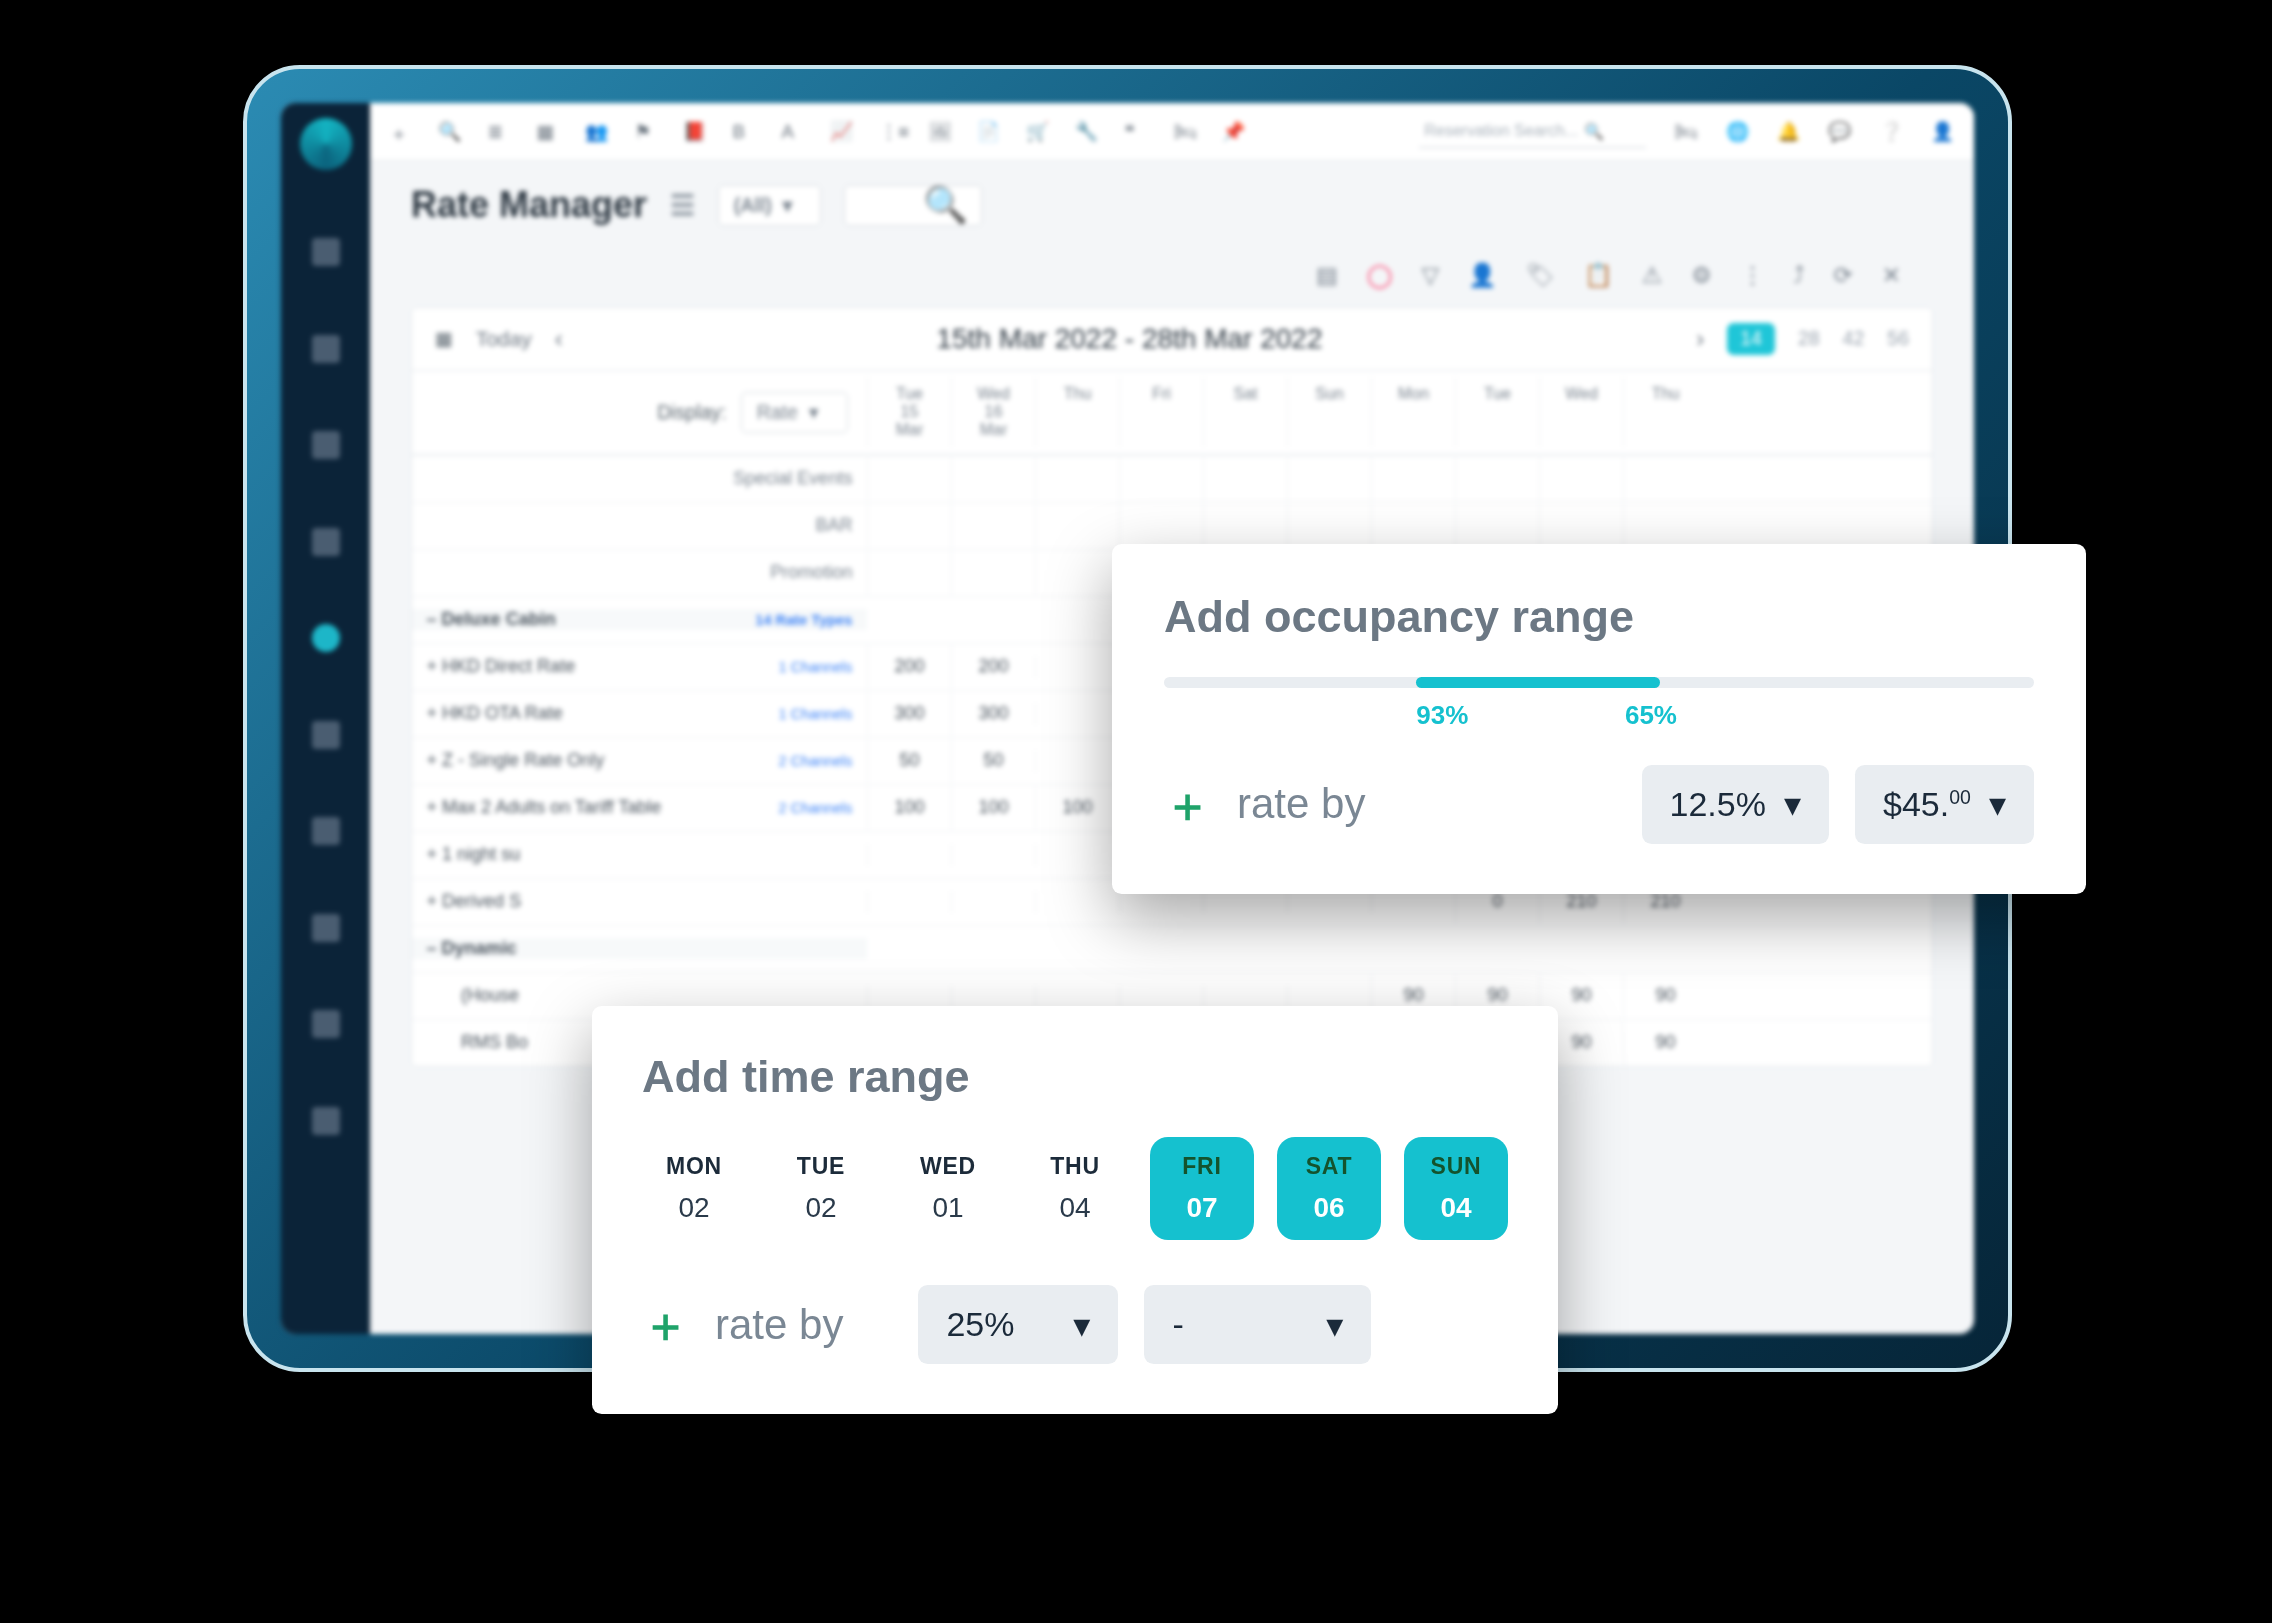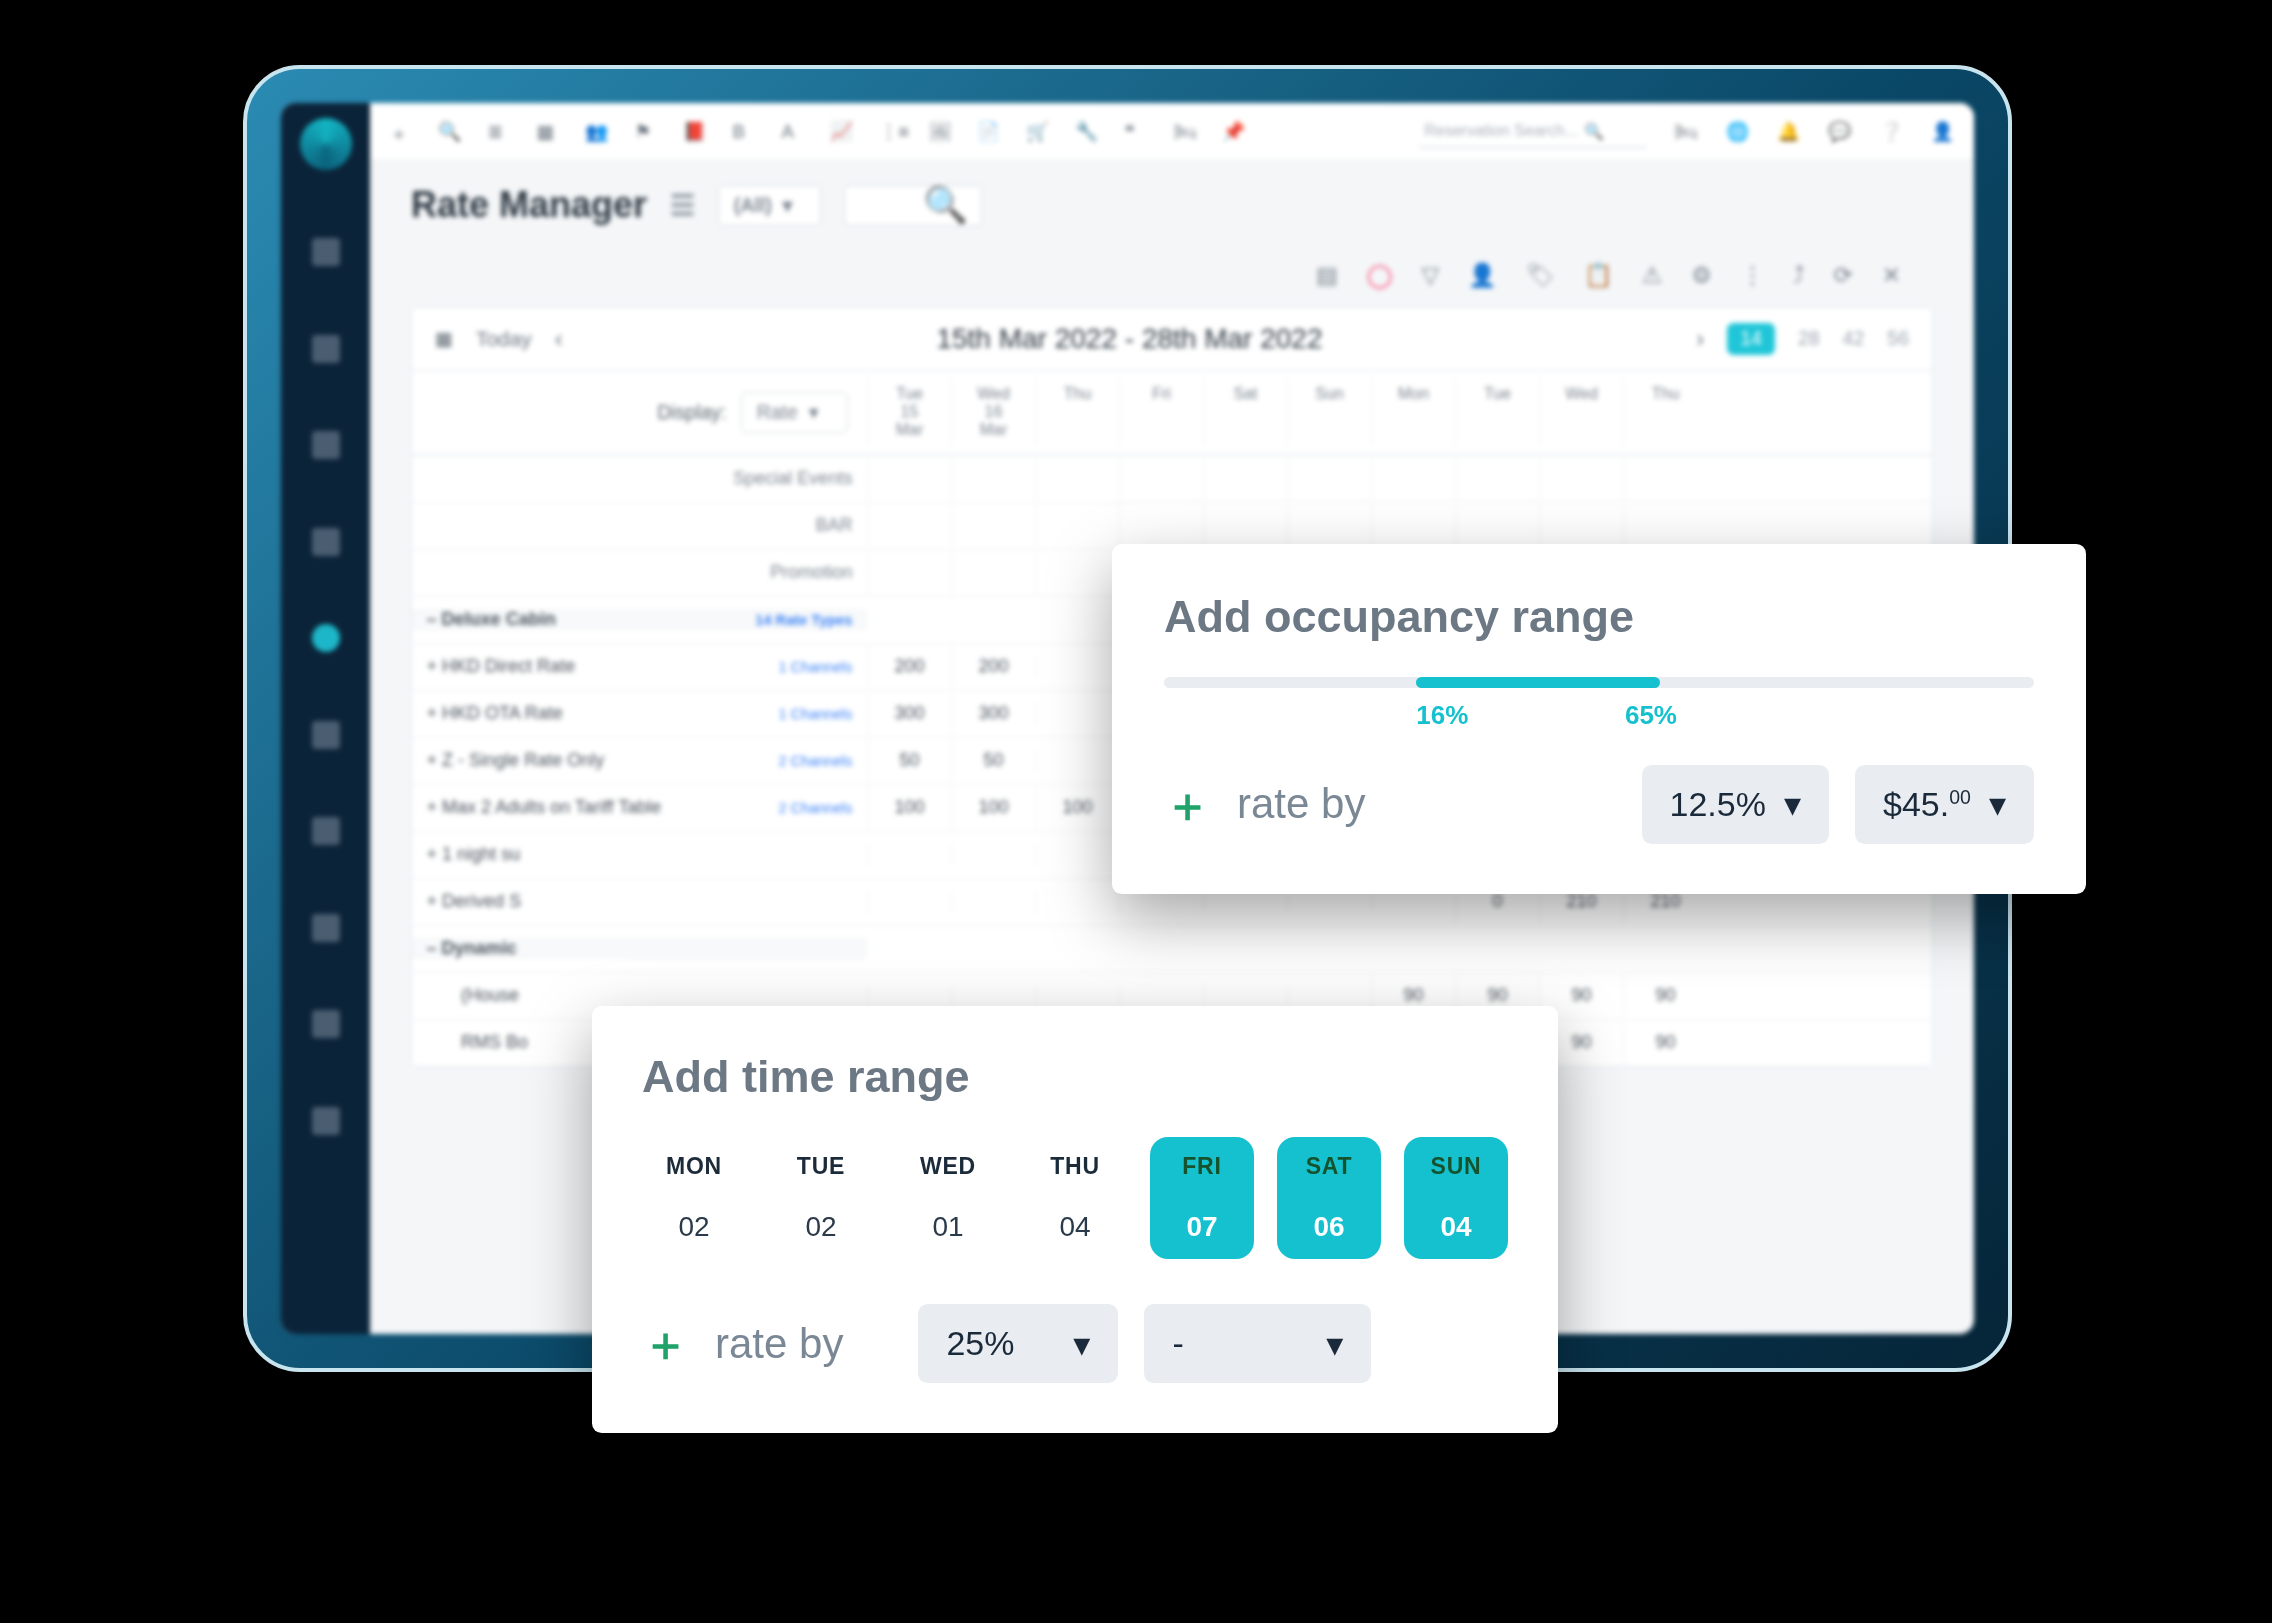--- a/index.html
+++ b/index.html
@@ -116,21 +116,21 @@
   .dd{background:#e9edf1;border-radius:9.7px;padding:19.5px 28px;display:flex;align-items:center;gap:18px;font-size:34px;color:#1b2a3a;font-weight:500}
   .dd .car{color:#1b2a3a}
   .price sup{font-size:19.5px;vertical-align:super}
 
   .pop-time{
     left:592px; top:1006px; width:966px;
     padding:45px 50px 50px;
   }
   .days-row{display:flex;gap:23px;margin-bottom:45px}
   .day-box{width:114px;text-align:center}
-  .day-box .dname{font-size:23px;color:#1c2b3a;font-weight:700;margin-bottom:31px;letter-spacing:0.8px}
+  .day-box .dname{font-size:23px;color:#1c2b3a;font-weight:700;margin-bottom:12px;letter-spacing:0.8px}
   .day-box .dnum{font-size:28px;color:#2a3a4a;font-weight:500}
   .day-box.sel{background:#15c1cf;border-radius:18px;padding:16px 0;color:#fff}
   .day-box.sel .dname{color:#14532d}
   .day-box.sel .dnum{color:#fff;font-weight:700}
   .day-box.plain{padding:16px 0}
 </style>
 </head>
 <body>
 
 <div class="tablet">
@@ -424,21 +424,21 @@
 
   </div>
 </div>
 
 <div class="popup pop-occupancy">
   <div class="pop-title">Add occupancy range</div>
   <div class="slider-track">
     <div class="slider-fill" style="left:29%;width:28%"></div>
   </div>
   <div class="slider-labels">
-    <span style="margin-left:29%">16%</span>
+    <span style="margin-left:29%">93%</span>
     <span style="margin-left:18%">65%</span>
   </div>
   <div class="rateby-row">
     <span class="plus-ic">＋</span>
     <span class="rateby-text">rate by</span>
     <div style="flex:1"></div>
     <div class="dd">
       <span>12.5%</span>
       <span class="car">▾</span>
     </div>

